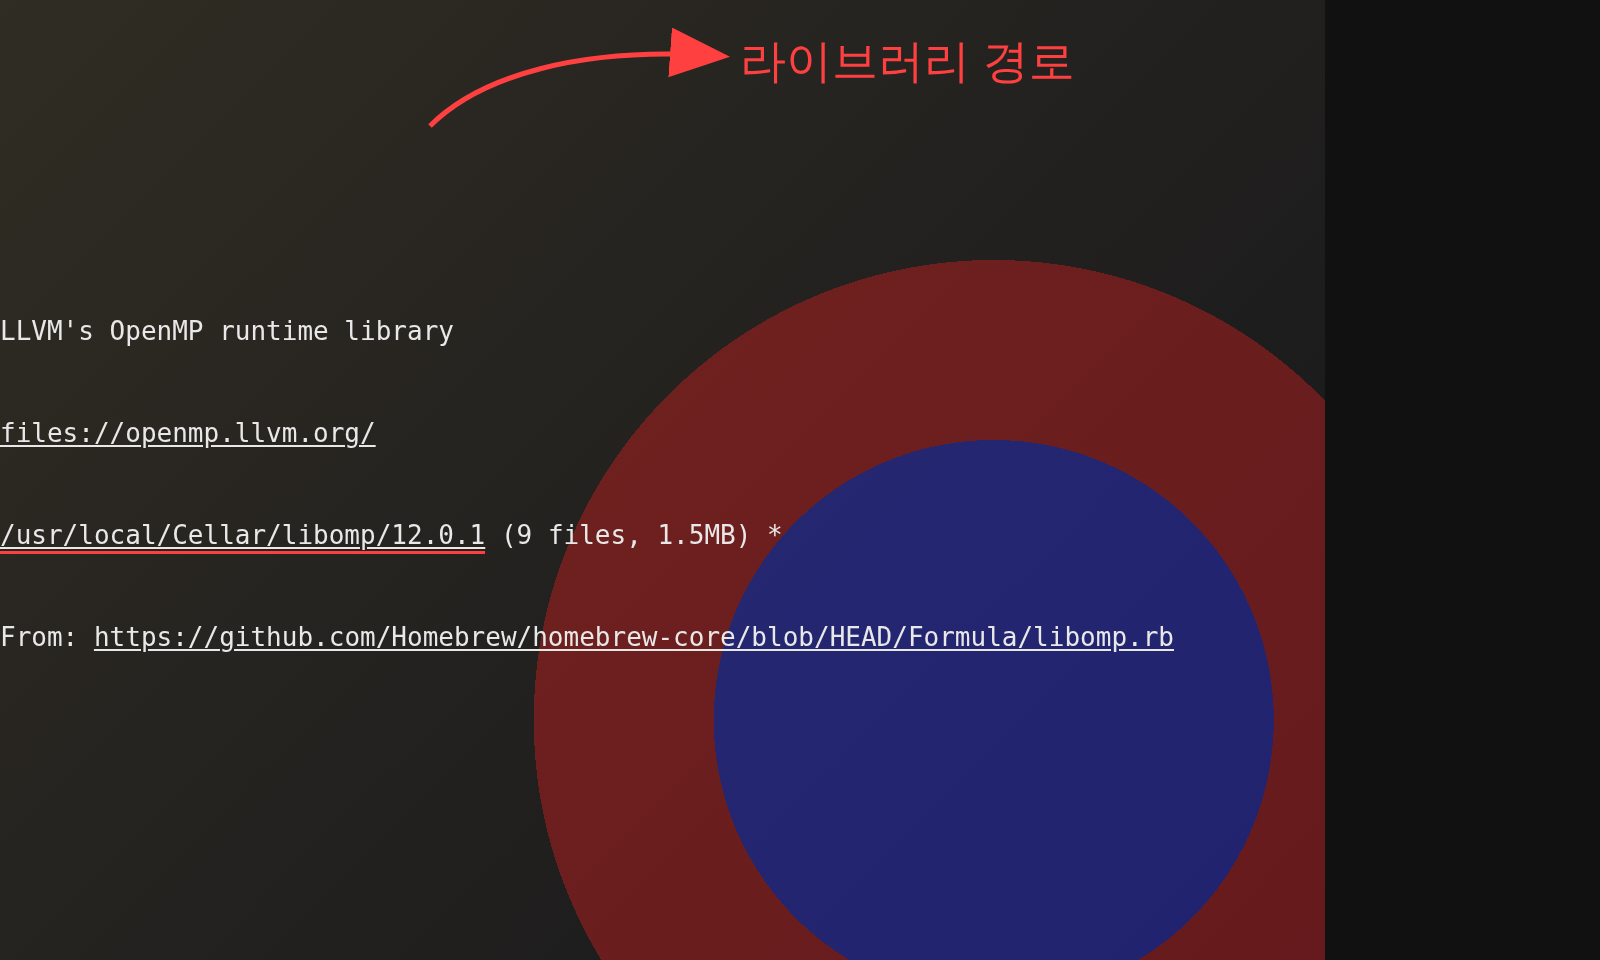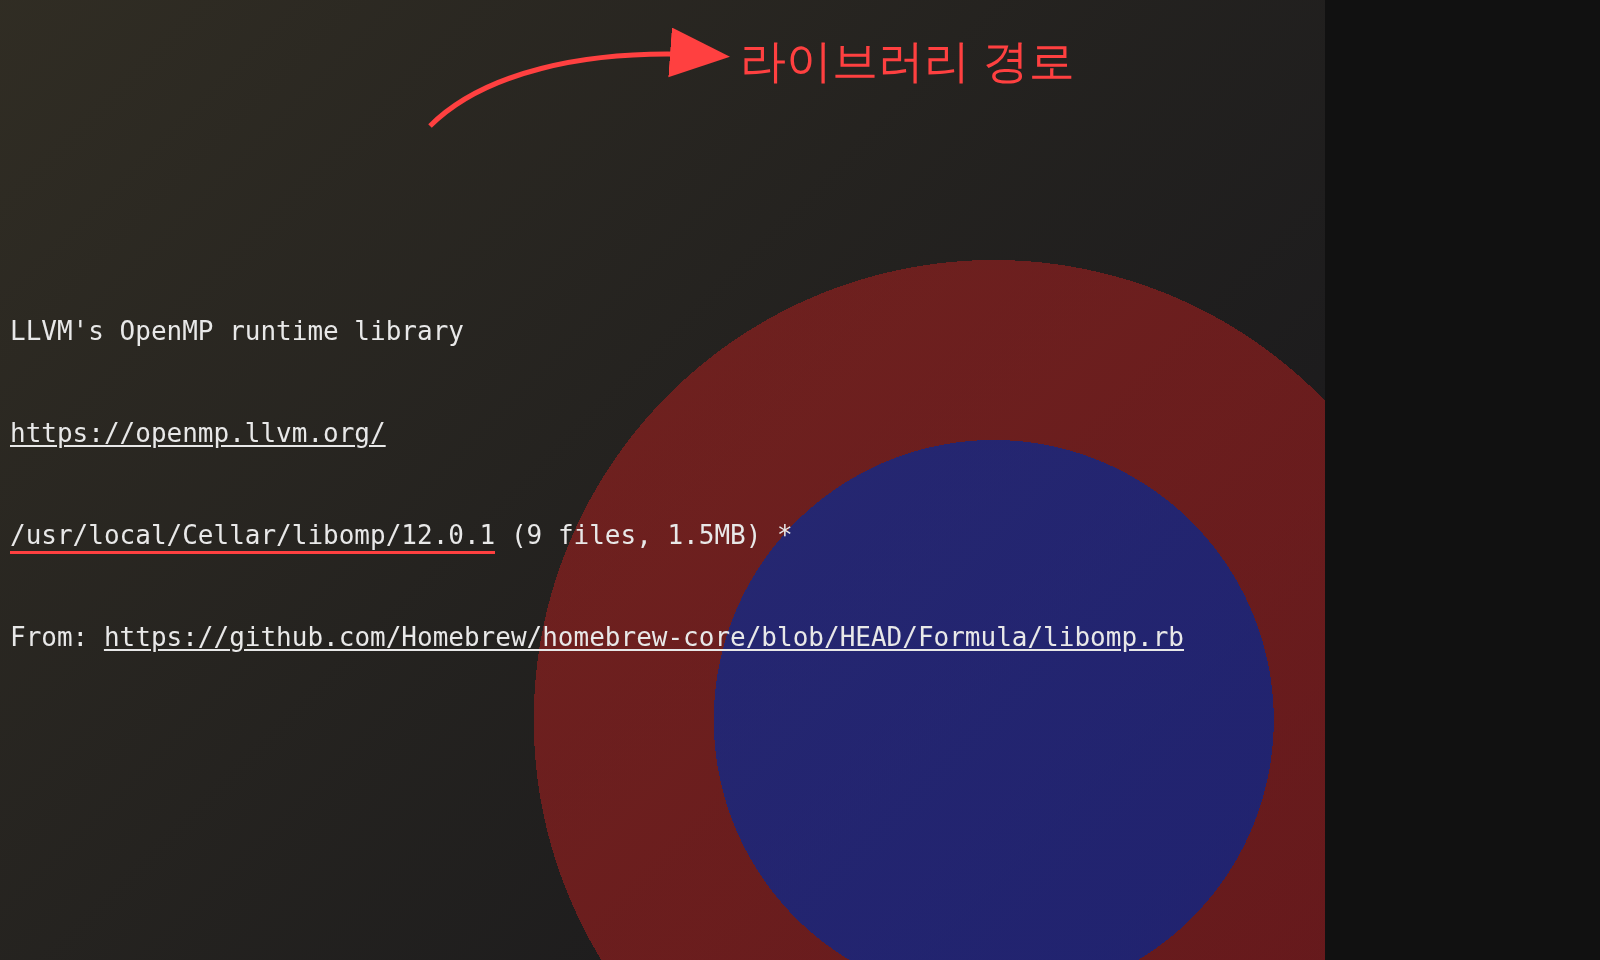--- a/index.html
+++ b/index.html
@@ -22,32 +22,32 @@
     position:relative;
     width:1325px; height:960px;
     background:
       radial-gradient(circle at 75% 75%, rgba(40,44,180,0.55) 0 280px, rgba(200,30,30,0.45) 280px 460px, transparent 460px),
       linear-gradient(135deg, rgba(60,50,20,0.35), rgba(20,20,25,0.9));
     background-color: var(--term-bg);
     font-family: var(--mono);
     font-size: 26px;
     line-height: 34px;
     color: var(--term-fg);
-    padding: 8px 10px;
+    padding: 8px 0;
     box-sizing:border-box;
     white-space: pre;
   }
   .line { display:block; }
   .redact {
     display:inline-block;
     background:#fff;
     height:24px;
     vertical-align:-3px;
   }
-  .underline { text-underline-offset:3px;margin-top:40px; }
+  .underline { text-decoration: underline; text-underline-offset:3px;margin-top:40px; }
   .red-underline {
     border-bottom: 3px solid var(--accent-red);
     padding-bottom: 1px;
   }
   a.link { color: var(--link); text-decoration: underline; text-underline-offset:3px; }
   .annotation {
     position:absolute;
     top: 44px;
     left: 740px;
     color: var(--accent-red);
@@ -76,21 +76,21 @@
       </marker>
     </defs>
     <path d="M10,110 C 60,60 160,30 300,40" stroke="#ff4040" stroke-width="5" fill="none" marker-end="url(#ah)"></path>
   </svg>
 
   <div class="annotation">라이브러리 경로</div>
 
   
 
   <span class="line">LLVM's OpenMP runtime library</span>
-  <span class="line"><a class="link">https://openmp.llvm.org/</a></span>
+  <span class="line"><a class="link">files://openmp.llvm.org/</a></span>
   <span class="line"><span class="underline red-underline">/usr/local/Cellar/libomp/12.0.1</span><span> (9 files, 1.5MB) *</span></span>
   <span class="line"><span>From: </span><a class="link">https://github.com/Homebrew/homebrew-core/blob/HEAD/Formula/libomp.rb</a></span>
   
 
   
   
 
   
   
   

